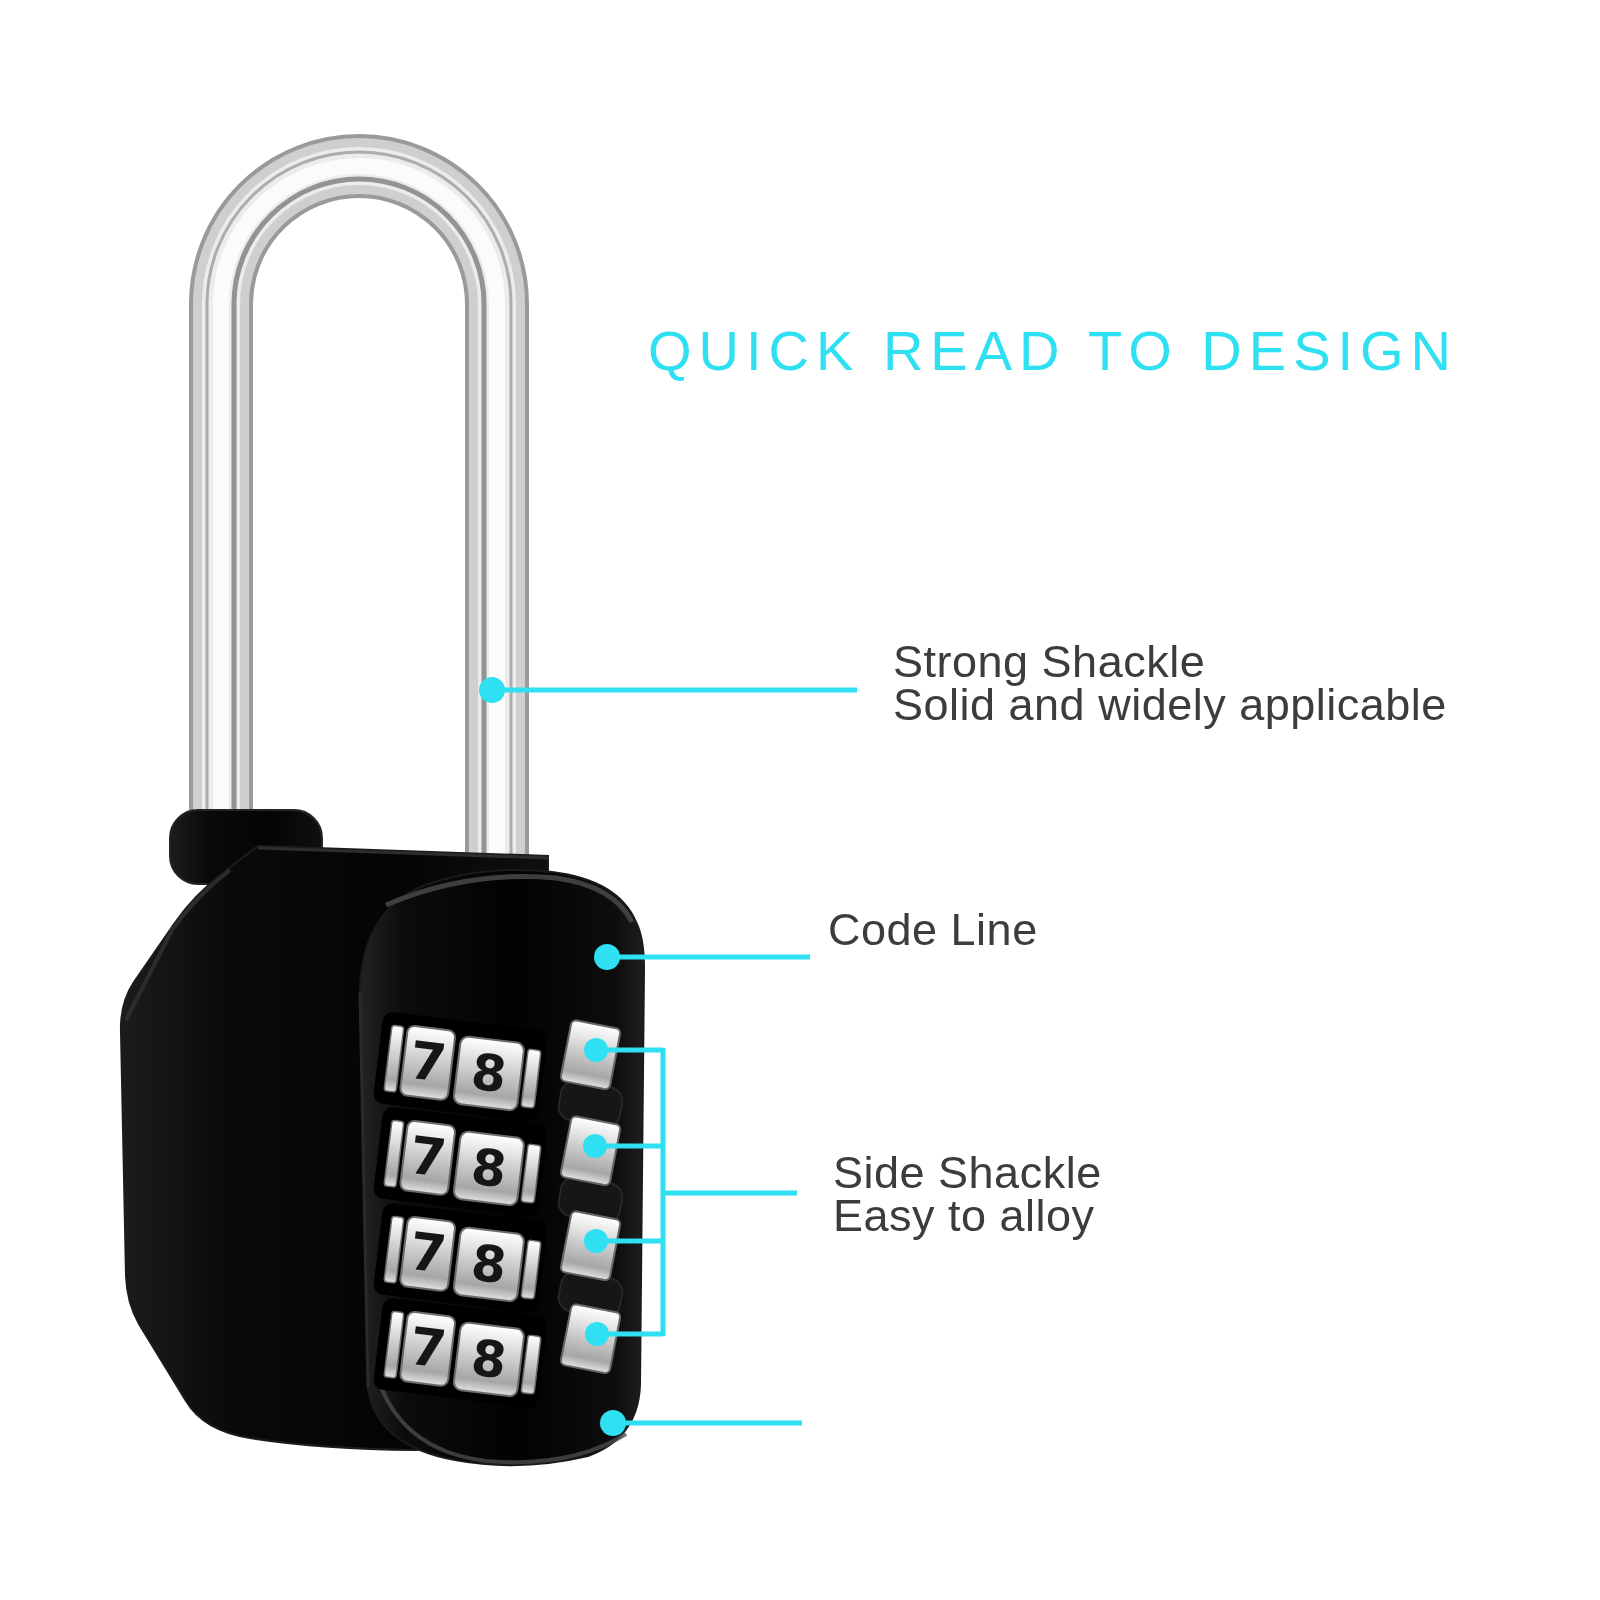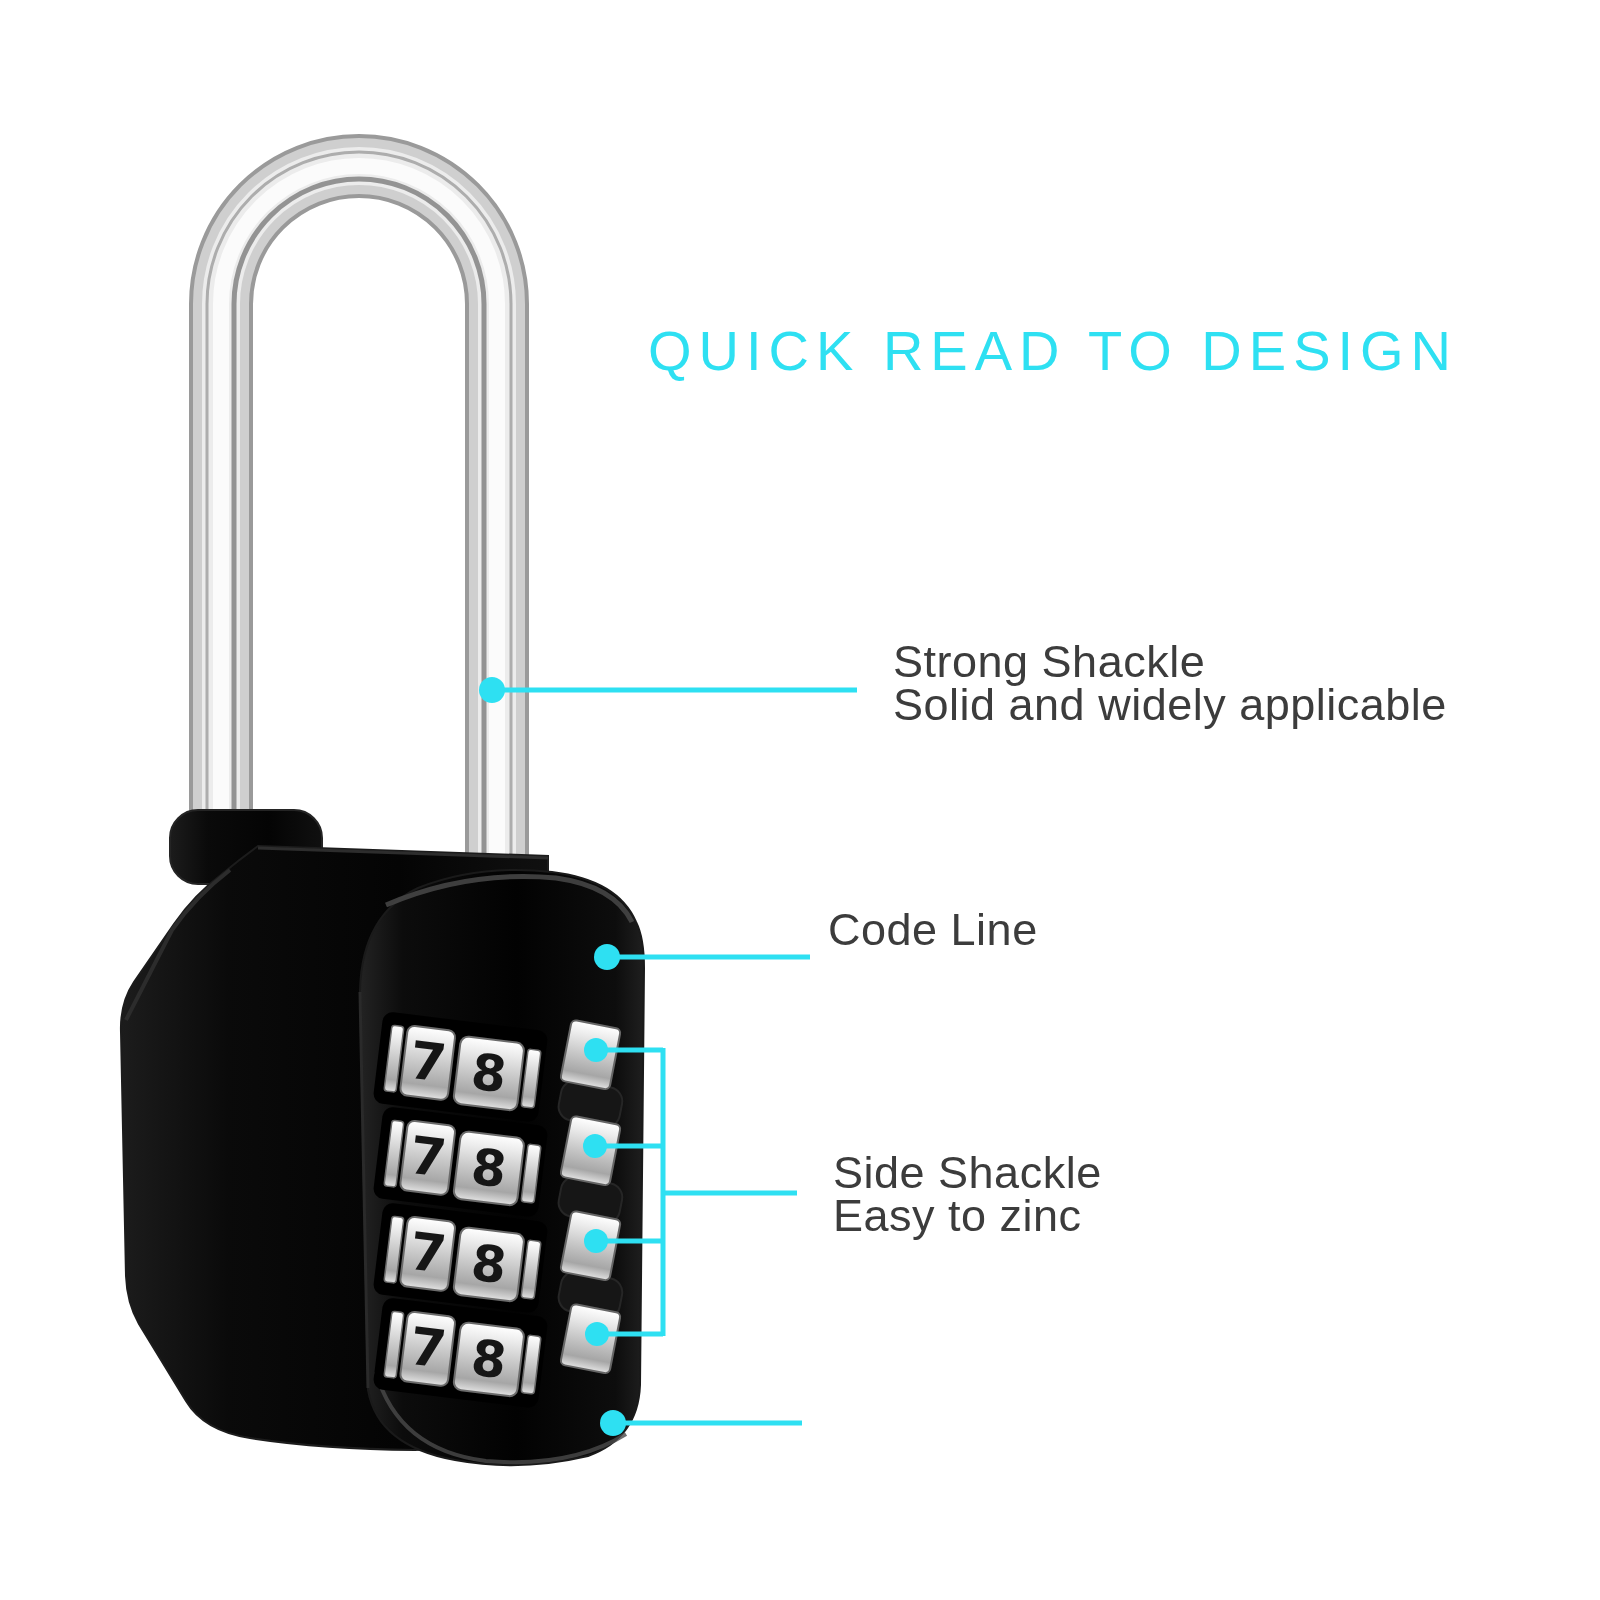--- a/index.html
+++ b/index.html
@@ -212,19 +212,19 @@
     <span class="heading">Strong Shackle</span>
     <span class="desc">Solid and widely applicable</span>
   </div>
 
   <div class="callout c2">
     <span class="heading">Code Line</span>
   </div>
 
   <div class="callout c3">
     <span class="heading">Side Shackle</span>
-    <span class="desc">Easy to zinc</span>
+    <span class="desc">Easy to alloy</span>
   </div>
 
   <div class="callout c4">
   </div>
 
 </div>
 
 </body></html>

